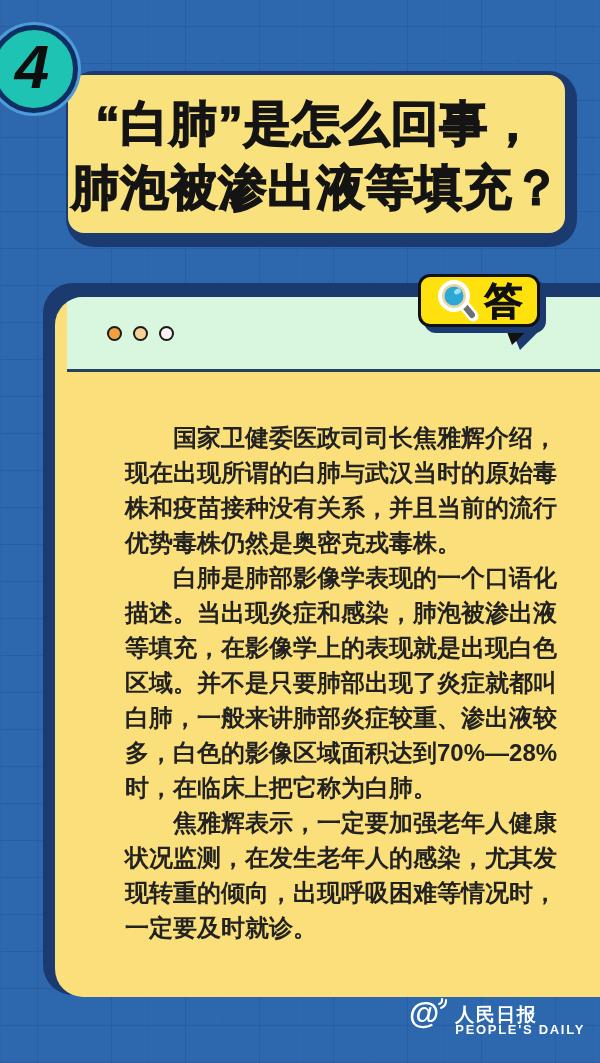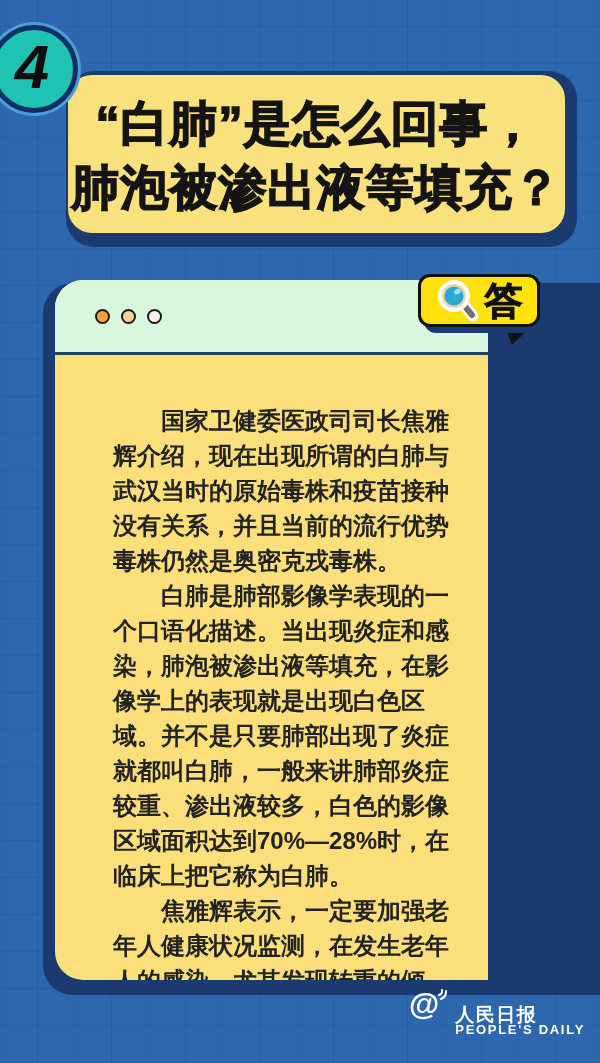--- a/index.html
+++ b/index.html
@@ -15,21 +15,21 @@
       repeating-linear-gradient(90deg, rgba(255,255,255,0.045) 0 1px, transparent 1px 74px);
   }
 
   
   .title-backing {
     position:absolute; left:66px; top:71px; width:511px; height:176px;
     background:#1b3b70; border-radius:28px;
   }
   .title-block {
     position:absolute; left:68px; top:75px; width:497px; height:158px;
-    background:#f9e17e; border-radius:24px;
+    background:#f9e17e; border-radius:16px;
     display:flex; flex-direction:column; align-items:center; justify-content:center;
     padding-top:4px;
   }
   .title-line {
     font-size:48px; line-height:64px; font-weight:900; color:#141414;
     letter-spacing:1px; white-space:nowrap;
     -webkit-text-stroke:1.5px #141414;
   }
 
   
@@ -43,22 +43,22 @@
     font-size:62px; font-weight:900; font-style:italic; color:#0d0d0d;
     transform:translate(-2px,-3px);
   }
 
   
   .card-backing {
     position:absolute; left:43px; top:283px; width:557px; height:712px;
     background:#1b3b70; border-radius:30px 0 0 30px;
   }
   .card {
-    position:absolute; left:55px; top:280px; width:433px; height:700px;
-    background:#fadf7a; border-radius:28px 0 0 28px; overflow:hidden;
+    position:absolute; left:55px; top:297px; width:545px; height:700px;
+    background:#fadf7a; border-radius:28px 0 0 28px; overflow:hidden;padding-left:12px;
   }
   .card-header {
     height:75px; background:#d9f6de; border-bottom:3px solid #24425f;
     display:flex; align-items:center; padding-left:40px; gap:11px;
   }
   .dot { width:15px; height:15px; border-radius:50%; border:2px solid #1a1a1a; }
   .dot-1 { background:#f0a13c; }
   .dot-2 { background:#f7d096; }
   .dot-3 { background:#fdf0f2; }
 
@@ -82,21 +82,21 @@
   }
   .badge-tail { position:absolute; left:494px; top:324px; z-index:4; }
 
   
   .footer-logo {
     position:absolute; right:15px; bottom:28px; color:#fff;
     display:flex; align-items:flex-start; gap:3px;
   }
   .logo-at { font-size:31px; font-weight:700; line-height:30px; }
   .logo-waves { margin-left:-4px; margin-top:-2px; }
-  .logo-text-col { display:flex; flex-direction:column; margin-top:15px; }
+  .logo-text-col { display:flex; flex-direction:column; margin-top:6px; }
   .logo-cn { font-size:19px; font-weight:900; letter-spacing:1.5px; line-height:20px; }
   .logo-en { font-size:13px; font-weight:700; letter-spacing:1.7px; line-height:10px; }
 </style>
 </head>
 <body>
 
 <div class="stage">
 
   <div class="title-backing"></div>
   <div class="title-block">

